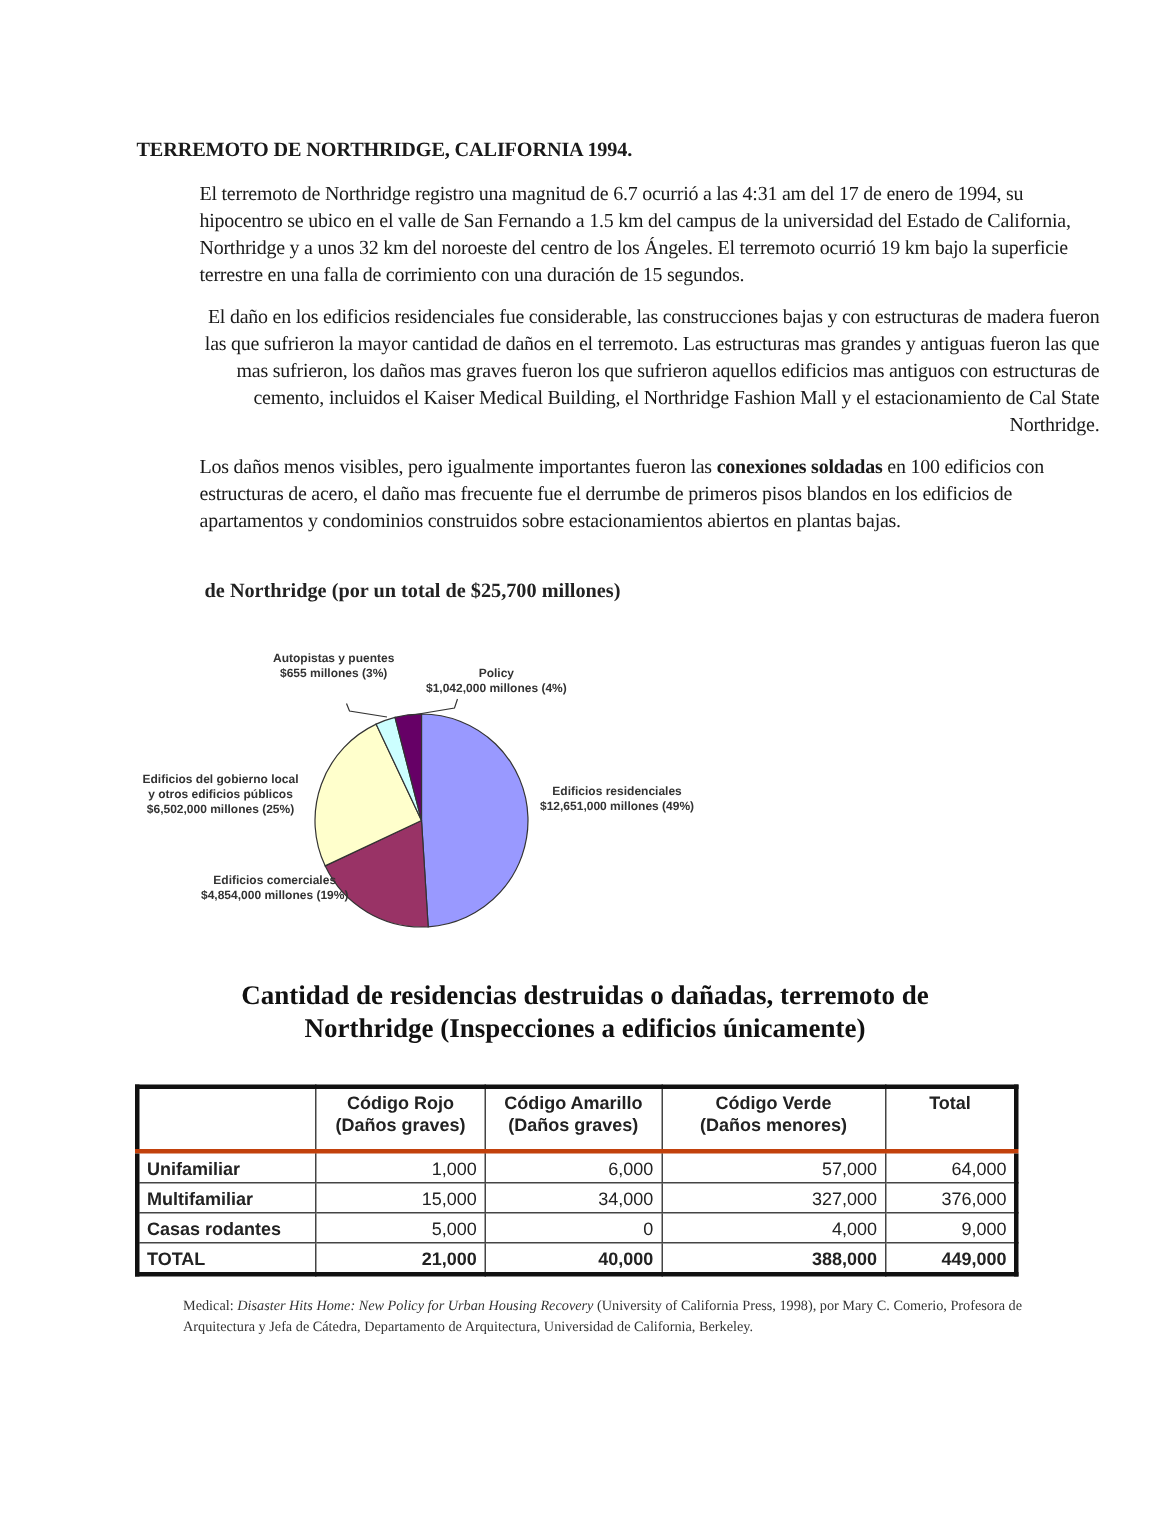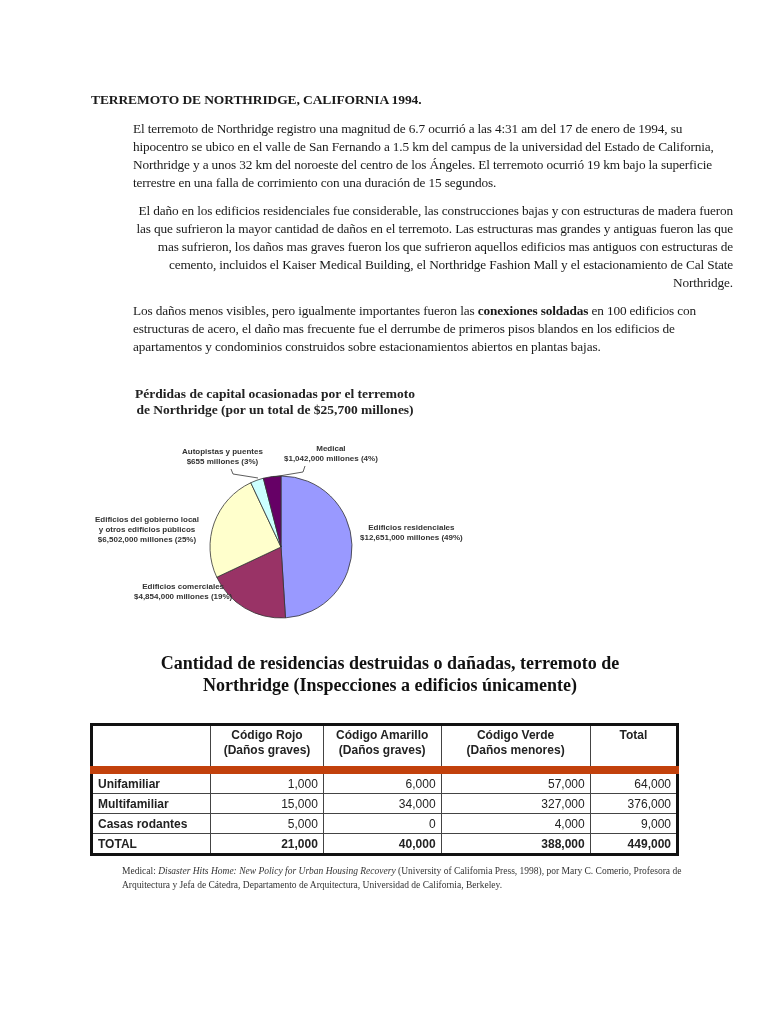--- a/index.html
+++ b/index.html
@@ -32,42 +32,41 @@
     position: absolute; left: 100px; width: 580px; top: 652px; text-align: center;
     font-family: "Liberation Serif", serif; font-weight: bold; font-size: 18px; line-height: 22px; color: #111;
   }
   table.damage {
     position: absolute; left: 90px; top: 723px; width: 589px; border-collapse: collapse;
     font-family: "Liberation Sans", sans-serif; font-size: 12px; color: #222;
     border: 3px solid #111;
   }
   table.damage th, table.damage td { border: 1px solid #444; padding: 0 5px; }
   table.damage th { font-weight: bold; text-align: center; vertical-align: top; height: 38px; line-height: 15px; padding-top: 2px; }
-  table.damage thead tr { border-bottom: 8px solid #c2410c; }
+  table.damage thead tr { border-bottom: 3px solid #c2410c; }
   table.damage td { height: 19px; text-align: right; }
   table.damage td.rowlabel { text-align: left; font-weight: bold; }
   table.damage tr.total td { font-weight: bold; }
   .c0 { width: 108px; } .c1 { width: 103px; } .c2 { width: 108px; } .c3 { width: 140px; } .c4 { width: 76px; }
 
   .source {
     position: absolute; left: 122px; top: 864px; width: 560px; font-family: "Liberation Serif", serif;
     font-size: 9.5px; line-height: 14px; color: #333;
   }
   .source i { font-style: italic; }
 </style>
 </head>
 <body>
 
 <div class="doc-title">TERREMOTO DE NORTHRIDGE, CALIFORNIA 1994.</div>
 <div id="p1" class="para">El terremoto de Northridge registro una magnitud de 6.7 ocurrió a las 4:31 am del 17 de enero de 1994, su hipocentro se ubico en el valle de San Fernando a 1.5 km del campus de la universidad del Estado de California, Northridge y a unos 32 km del noroeste del centro de los Ángeles. El terremoto ocurrió 19 km bajo la superficie terrestre en una falla de corrimiento con una duración de 15 segundos.</div>
 <div id="p2" class="para">El daño en los edificios residenciales fue considerable, las construcciones bajas y con estructuras de madera fueron las que sufrieron la mayor cantidad de daños en el terremoto. Las estructuras mas grandes y antiguas fueron las que mas sufrieron, los daños mas graves fueron los que sufrieron aquellos edificios mas antiguos con estructuras de cemento, incluidos el Kaiser Medical Building, el Northridge Fashion Mall y el estacionamiento de Cal State Northridge.</div>
 <div id="p3" class="para"><span>Los daños menos visibles, pero igualmente importantes fueron las </span><b>conexiones soldadas</b><span> en 100 edificios con estructuras de acero, el daño mas frecuente fue el derrumbe de primeros pisos blandos en los edificios de apartamentos y condominios construidos sobre estacionamientos abiertos en plantas bajas.</span></div>
 
 <div class="chart-title">
-  <div>Pérdidas de capital ocasionadas por el terremoto</div>
   <div>de Northridge (por un total de $25,700 millones)</div>
 </div>
 
 <svg id="pie-svg" width="768" height="640" xmlns="http://www.w3.org/2000/svg">
     <path d="M281,547 L281,476 A71,71 0 0 1 285.4581268865813,617.8598977184073 Z" fill="#9999ff" stroke="#333" stroke-width="0.8"></path>
     <path d="M281,547 L285.4581268865813,617.8598977184073 A71,71 0 0 1 216.7572792749126,577.2303297011201 Z" fill="#993366" stroke="#333" stroke-width="0.8"></path>
     <path d="M281,547 L216.7572792749126,577.2303297011201 A71,71 0 0 1 250.76967029887982,482.7572792749126 Z" fill="#ffffcc" stroke="#333" stroke-width="0.8"></path>
     <path d="M281,547 L250.76967029887982,482.7572792749126 A71,71 0 0 1 263.34301801129527,478.2305955598672 Z" fill="#ccffff" stroke="#333" stroke-width="0.8"></path>
     <path d="M281,547 L263.34301801129527,478.2305955598672 A71,71 0 0 1 281,476 Z" fill="#660066" stroke="#333" stroke-width="0.8"></path>
     <polyline points="231,469 233,474 258,478" fill="none" stroke="#333" stroke-width="0.8"></polyline>
@@ -80,26 +79,26 @@
 </div>
 <div class="pie-label" style="left:134px; top:582px; text-align:center;">
   <div>Edificios comerciales</div>
   <div>$4,854,000 millones (19%)</div>
 </div>
 <div class="pie-label" style="left:95px; top:515px; text-align:center;">
   <div>Edificios del gobierno local</div>
   <div>y otros edificios públicos</div>
   <div>$6,502,000 millones (25%)</div>
 </div>
-<div class="pie-label" style="left:182px; top:447px; text-align:center;">
+<div class="pie-label" style="left:182px; top:434px; text-align:center;">
   <div>Autopistas y puentes</div>
   <div>$655 millones (3%)</div>
 </div>
 <div class="pie-label" style="left:284px; top:444px; text-align:center;">
-  <div>Medical</div>
+  <div>Policy</div>
   <div>$1,042,000 millones (4%)</div>
 </div>
 
 <div class="table-title">
   <div>Cantidad de residencias destruidas o dañadas, terremoto de</div>
   <div>Northridge (Inspecciones a edificios únicamente)</div>
 </div>
 
 <table class="damage">
   <thead>

